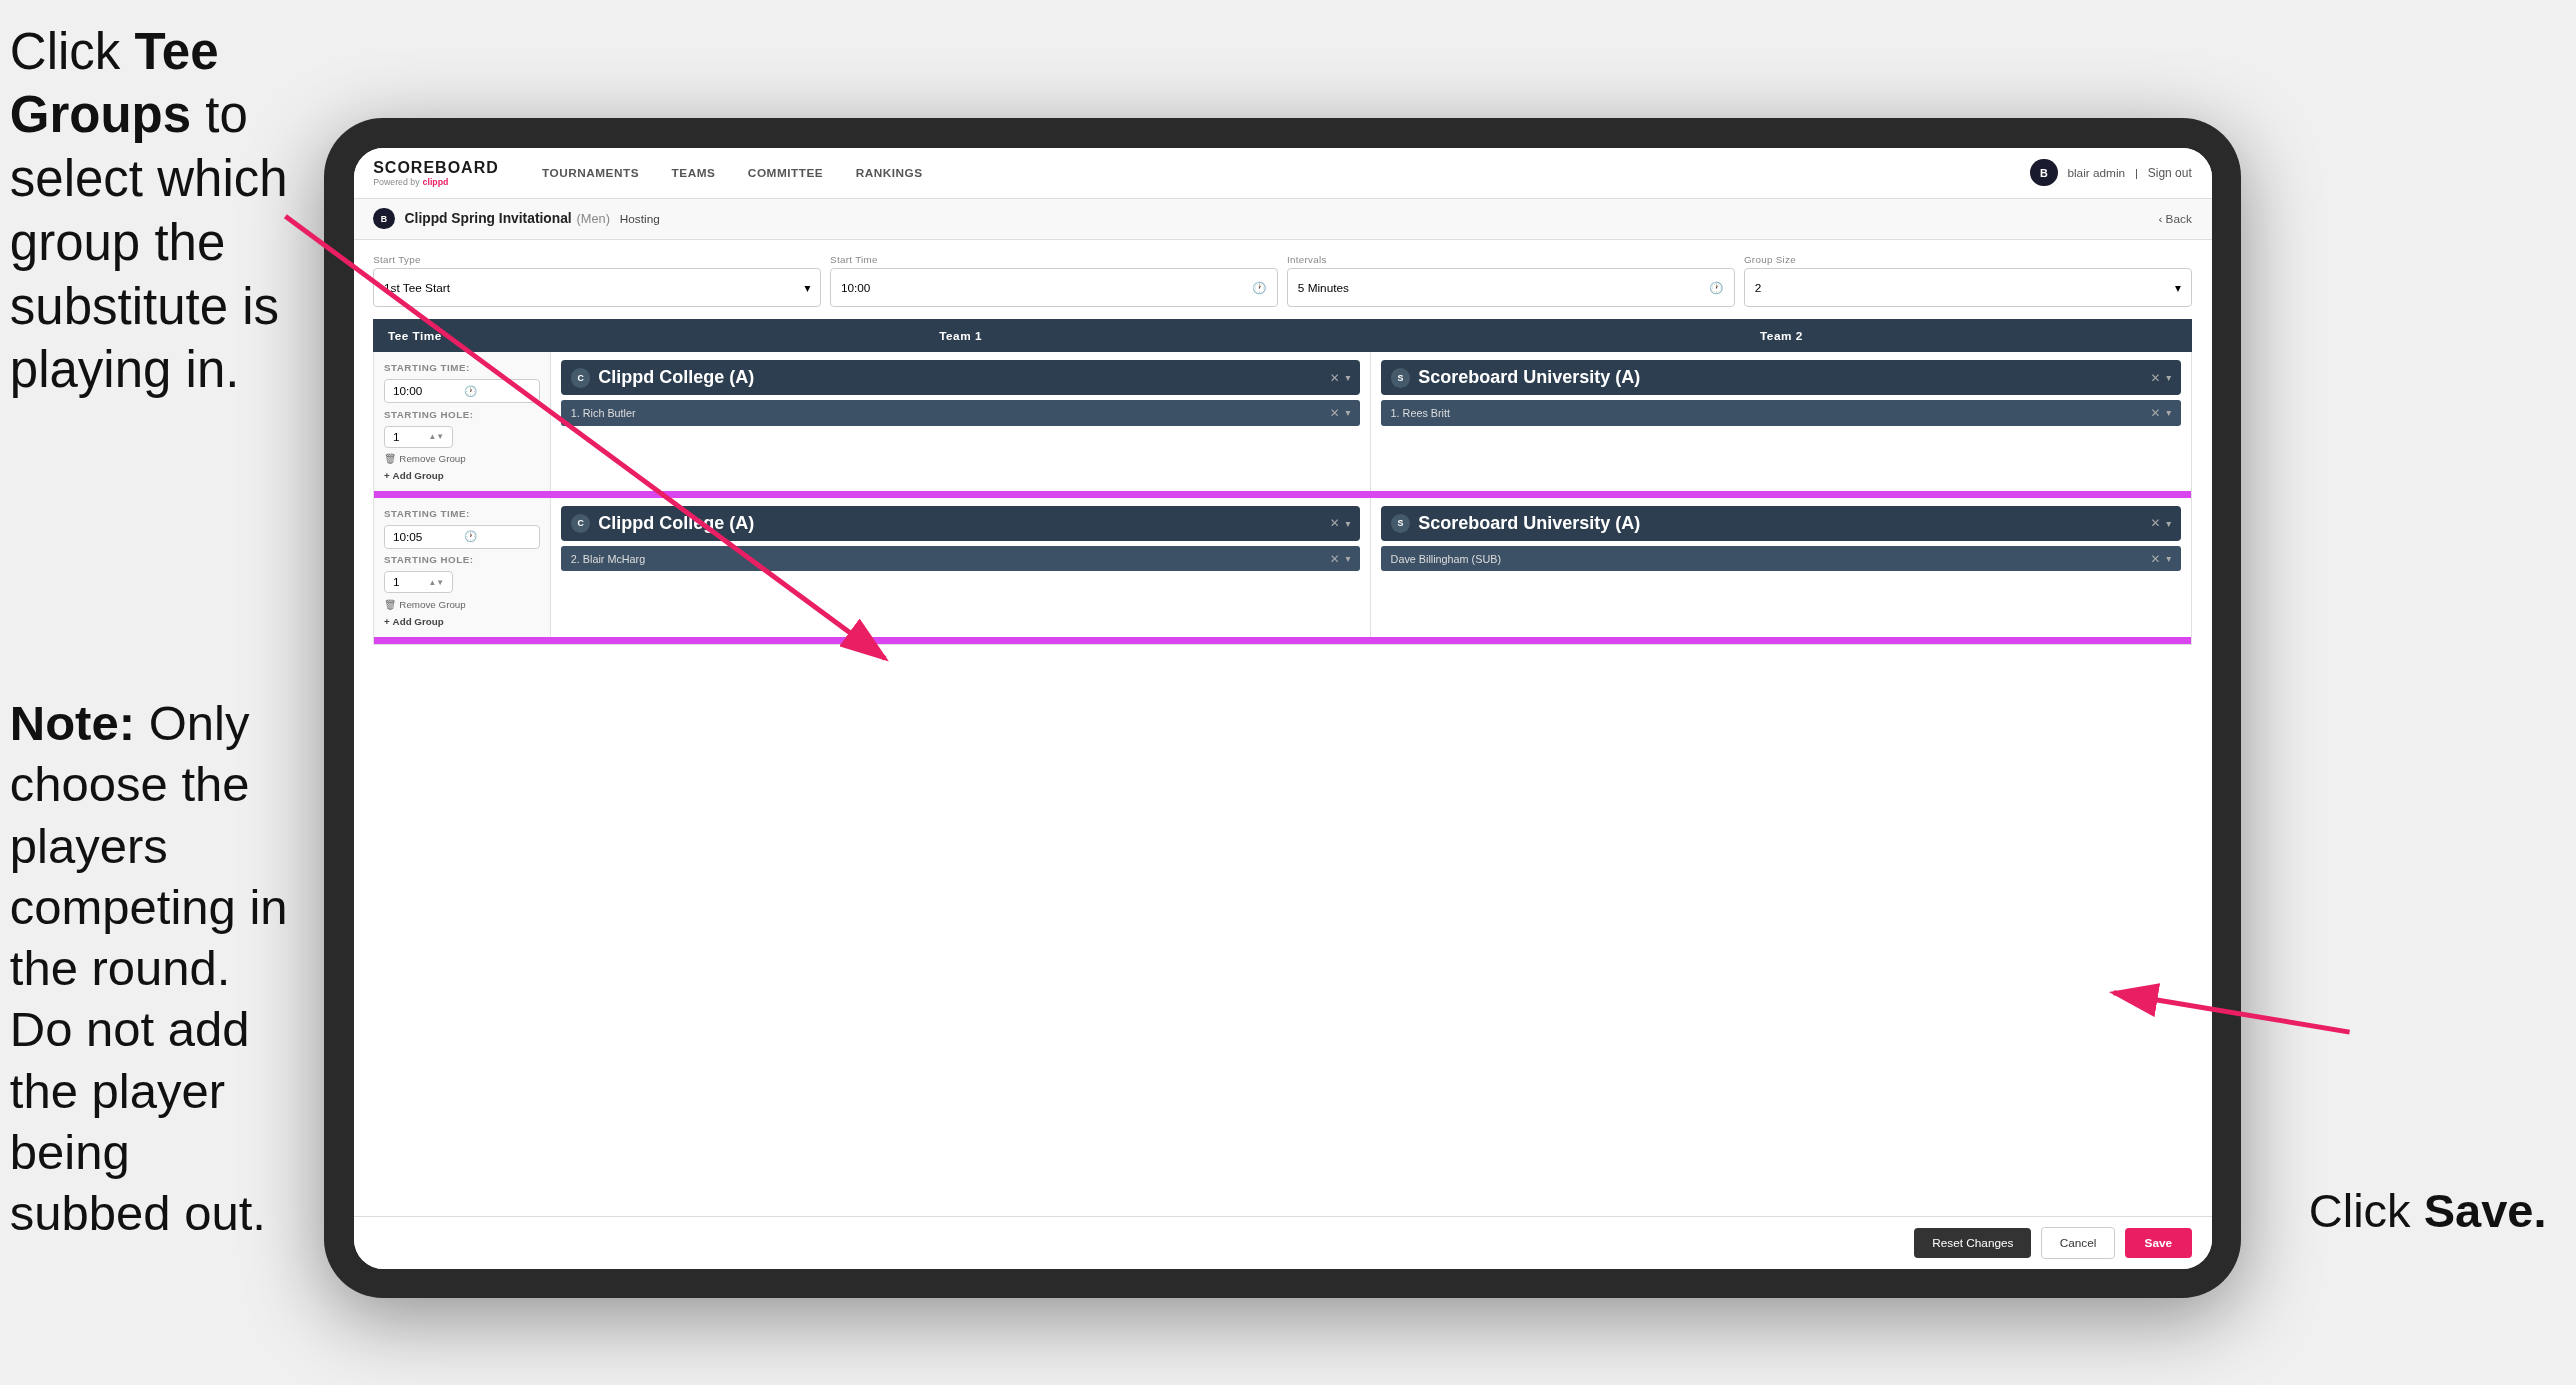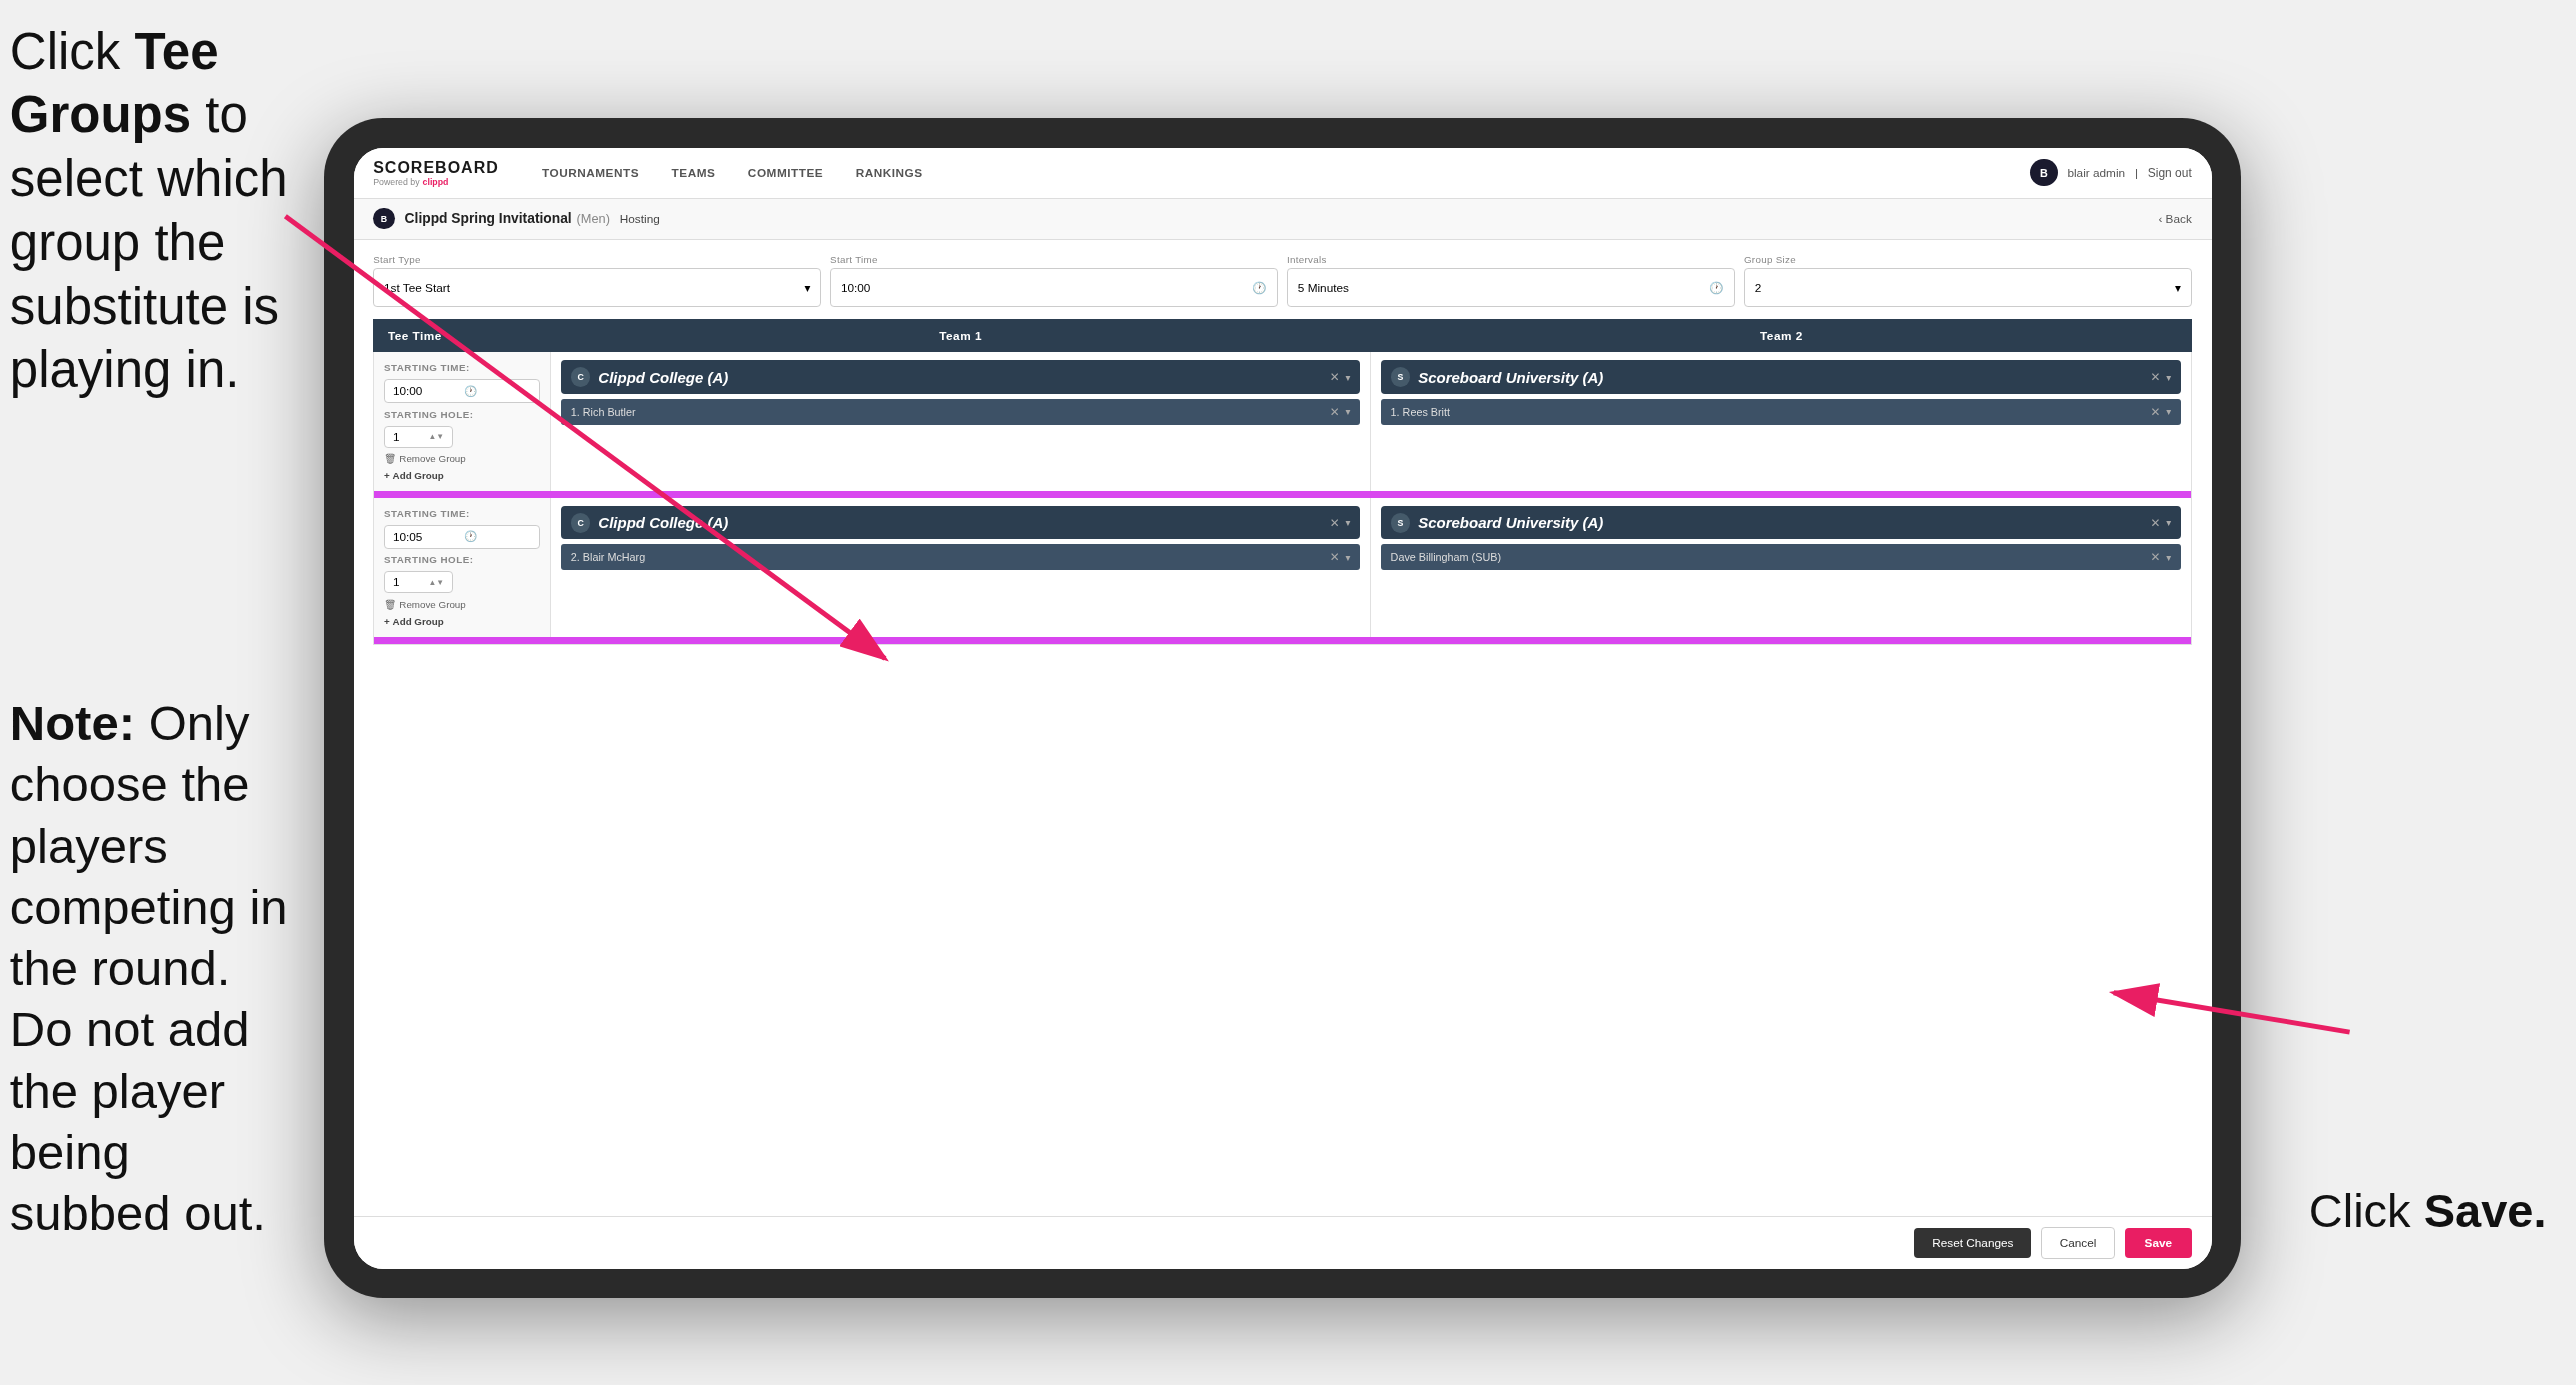--- a/index.html
+++ b/index.html
@@ -364,23 +364,22 @@
       display: flex;
       align-items: center;
       justify-content: center;
       font-size: 8.8px;
       font-weight: 700;
       flex-shrink: 0;
     }
 
     .team-name {
       flex: 1;
-      font-size: 15px;
+      font-size: 18px;
       font-weight: 600;
-      font-style: italic;
     }
 
     .team-controls {
       display: flex;
       gap: 5.9px;
       align-items: center;
     }
 
     .team-x { color: #aaa; font-size: 11.8px; cursor: pointer; }
     .team-chevron { color: #aaa; font-size: 9.8px; }

